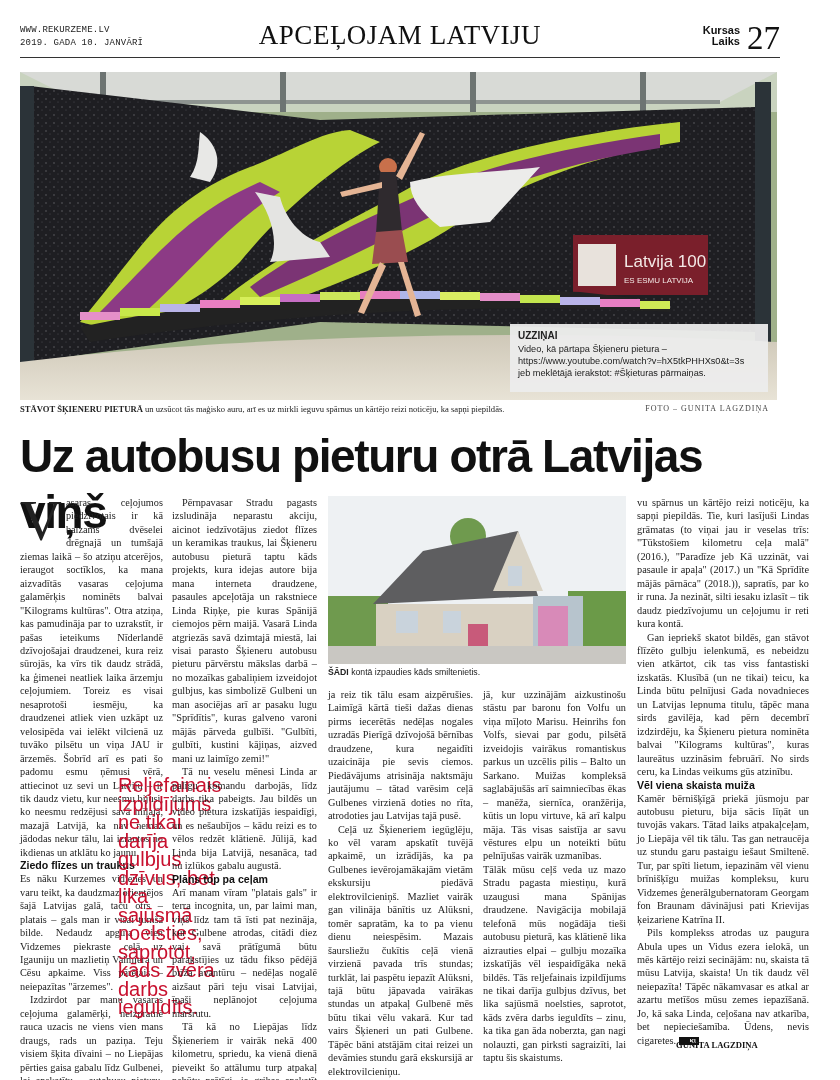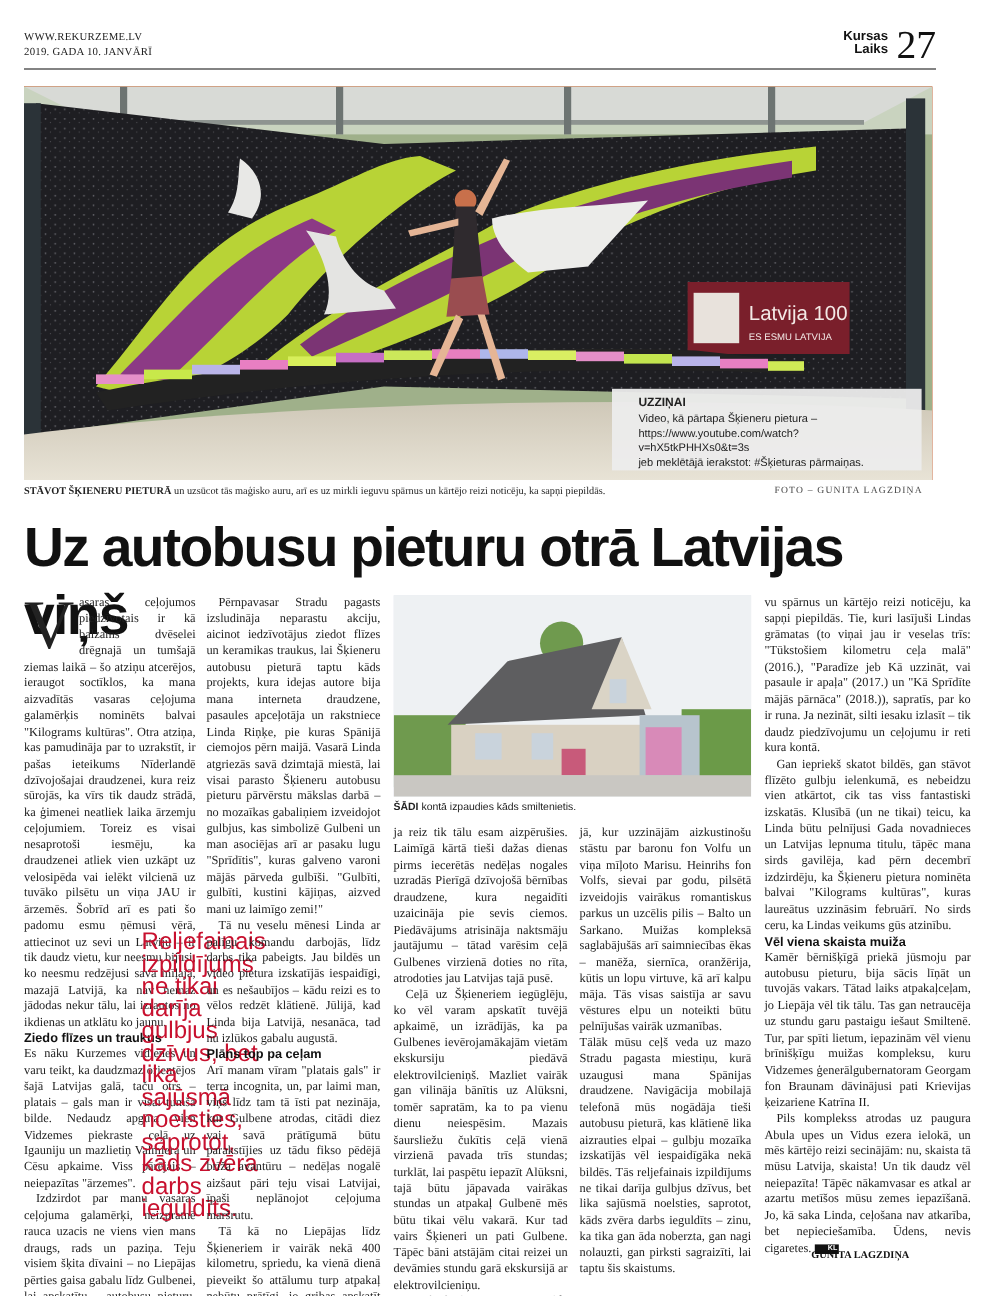--- a/index.html
+++ b/index.html
@@ -1,27 +1,27 @@
 <!DOCTYPE html>
 <html><head>
 <meta charset="utf-8">
 <style>
   * { box-sizing: border-box; margin: 0; padding: 0; }
   html, body { width: 840px; height: 1080px; background: #ffffff; overflow: hidden; }
   body { position: relative; font-family: "DejaVu Serif", serif; color: #1a1a1a; }
 
   .header { position: absolute; left: 20px; top: 20px; width: 760px; height: 38px; border-bottom: 1.5px solid #333; }
-  .hdr-left { position: absolute; left: 0; top: 4px; font-family: Liberation Serif, serif; font-size: 9px; line-height: 13px; color: #222; letter-spacing: 0.2px; }
+  .hdr-left { position: absolute; left: 0; top: 4px; font-family: Liberation Mono, monospace; font-size: 9px; line-height: 13px; color: #222; letter-spacing: 0.2px; }
   .hdr-title { position: absolute; left: 0; right: 0; top: 0; text-align: center; font-family: "Liberation Serif", serif; font-size: 27px; letter-spacing: 0.5px; color: #111; }
   .hdr-brand { position: absolute; right: 40px; top: 5px; font-family: "Liberation Sans", sans-serif; font-weight: bold; font-size: 11px; line-height: 11px; color: #111; text-align: right; }
   .hdr-page { position: absolute; right: 0; top: 0; font-family: "Liberation Serif", serif; font-size: 33px; color: #111; }
 
-  .hero { position: absolute; left: 20px; top: 72px; width: 757px; height: 328px; overflow: hidden; background: #c2410c; }
+  .hero { position: absolute; left: 20px; top: 72px; width: 757px; height: 328px; overflow: hidden; background: #fdba74; }
   .hero svg { display: block; }
-  .uzzinai { position: absolute; left: 510px; top: 326px; width: 258px; height: 68px; background: rgba(236,236,236,0.95); padding: 6px 22px; font-family: "Liberation Sans", sans-serif; font-size: 9.2px; line-height: 12px; color: #222; }
+  .uzzinai { position: absolute; left: 510px; top: 326px; width: 258px; height: 68px; background: rgba(236,236,236,0.95); padding: 6px 8px; font-family: "Liberation Sans", sans-serif; font-size: 9.2px; line-height: 12px; color: #222; }
   .uzzinai .ttl { font-weight: bold; font-size: 10px; margin-bottom: 1px; }
 
   .caption { position: absolute; left: 20px; top: 404px; width: 757px; font-family: Liberation Serif, serif; font-size: 8.6px; color: #222; }
   .caption b { font-weight: bold; }
   .caption .credit { position: absolute; right: 8px; top: 0; letter-spacing: 1px; font-size: 8px; color: #444; }
 
   .headline { position: absolute; left: 20px; top: 428px; width: 780px; font-family: "Liberation Sans", sans-serif; font-weight: bold; font-size: 46px; letter-spacing: -1.4px; color: #111; line-height: 56px; }
 
   .col { position: absolute; font-family: "Liberation Serif", serif; font-size: 10.3px; line-height: 13.45px; text-align: justify; color: #222; hyphens: manual; }
   .col p { text-indent: 10px; }
@@ -39,20 +39,21 @@
   .endmark { display: inline-block; background: #111; color: #fff; font-family: "Liberation Sans", sans-serif; font-size: 6px; font-weight: bold; padding: 0 1px; line-height: 8px; vertical-align: 1px; }
 </style>
 </head>
 <body>
 
 <div class="header">
   <div class="hdr-left">
     <div>WWW.REKURZEME.LV</div>
     <div>2019. GADA 10. JANVĀRĪ</div>
   </div>
+  <div class="hdr-title">APCEĻOJAM LATVIJU</div>
   <div class="hdr-brand">
     <div>Kursas</div>
     <div style="padding-left:1px">Laiks</div>
   </div>
   <div class="hdr-page">27</div>
 </div>
 
 <div class="hero">
   <svg width="757" height="328" viewBox="0 0 757 328">
     <defs>

